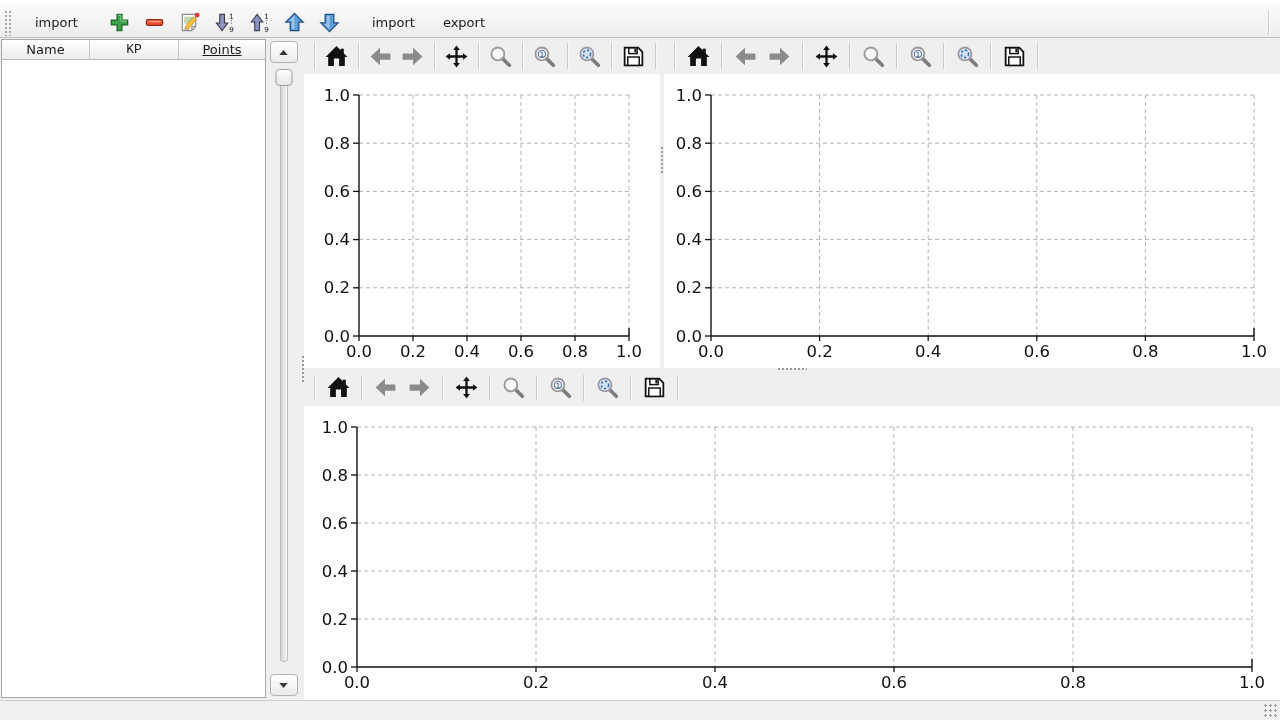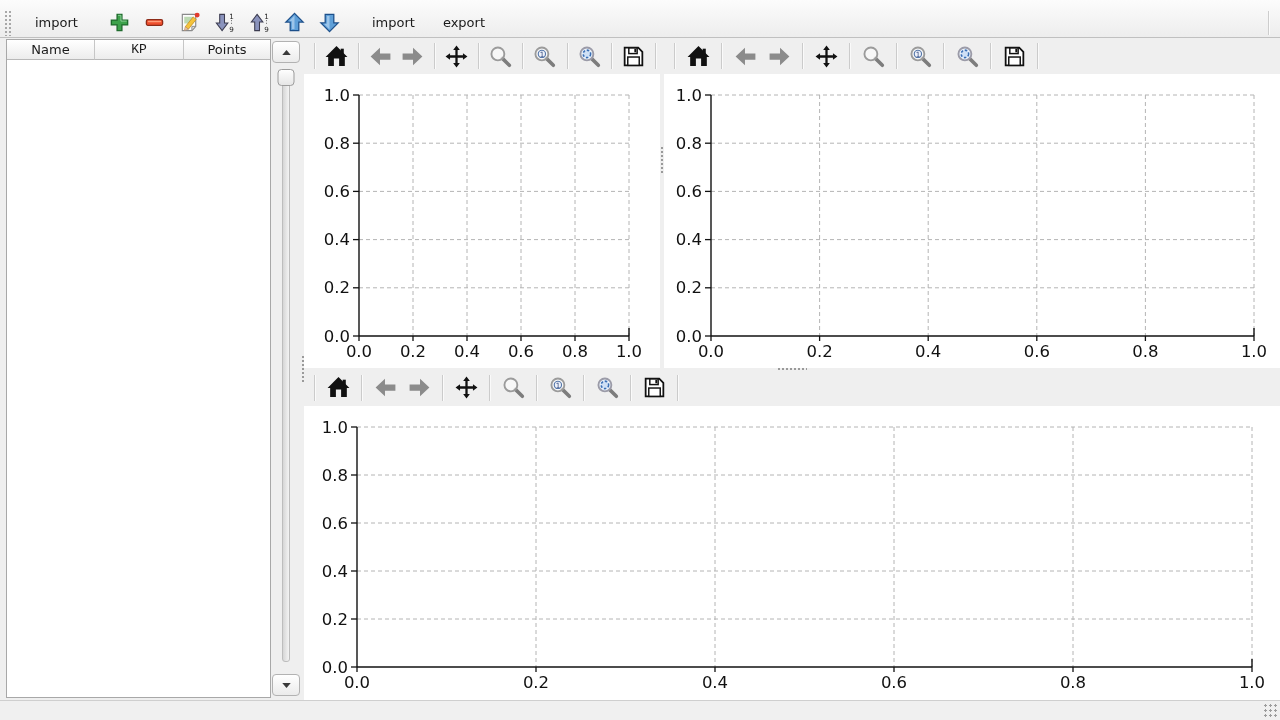--- a/index.html
+++ b/index.html
@@ -18,28 +18,28 @@
   .tb-btn { border:0; background:transparent; width:28px; height:28px;
     display:flex; align-items:center; justify-content:center; padding:0; cursor:default; }
   .tb-btn svg { width:23px; height:23px; display:block; }
   #main-toolbar-icons { display:flex; align-items:center; gap:7px; margin:0 10px; }
   .tb-end-sep { margin-left:auto; width:2px; height:24px;
     border-left:1px solid #cdcdcd; border-right:1px solid #fbfbfb; margin-right:4px; }
 
   
   .content { display:flex; height:662px; }
 
-  .left-panel { width:265px; height:659px; margin:1px 0 0 6px; background:#ffffff;
+  .left-panel { width:265px; height:659px; margin:1px 0 0 1px; background:#ffffff;
     border:1px solid #a8a8a8; display:flex; flex-direction:row;text-align:center; }
   .thead { display:flex; height:20px; }
   .th { background:linear-gradient(#ffffff,#ececec); border-right:1px solid #c6c6c6;
     border-bottom:1px solid #b8b8b8; font-size:13px; color:#1a1a1a;
     display:flex; align-items:center; justify-content:center; }
   .th:nth-child(1){ width:88px; } .th:nth-child(2){ width:89px;font-family:Liberation Mono, monospace; }
-  .th:nth-child(3){ width:86px; border-right:0; }
+  .th:nth-child(3){ width:86px; border-right:0;text-decoration:underline; }
   .tbody { flex:1; background:#fff; }
 
   .slider-col { width:35px; display:flex; flex-direction:column; align-items:center;
     padding-top:3px; }
   .arrow-btn { width:28px; height:22px; border:1px solid #b2b2b2; border-radius:4px;
     background:linear-gradient(#ffffff,#ebebeb); display:flex; align-items:center;
     justify-content:center; padding:0; cursor:default; }
   .arrow-btn svg { width:15px; height:15px; display:block; }
   .vslider { position:relative; flex:1; width:100%; margin:6px 0 10px 0; }
   .groove { position:absolute; left:50%; transform:translateX(-50%); top:11px; bottom:2px;

